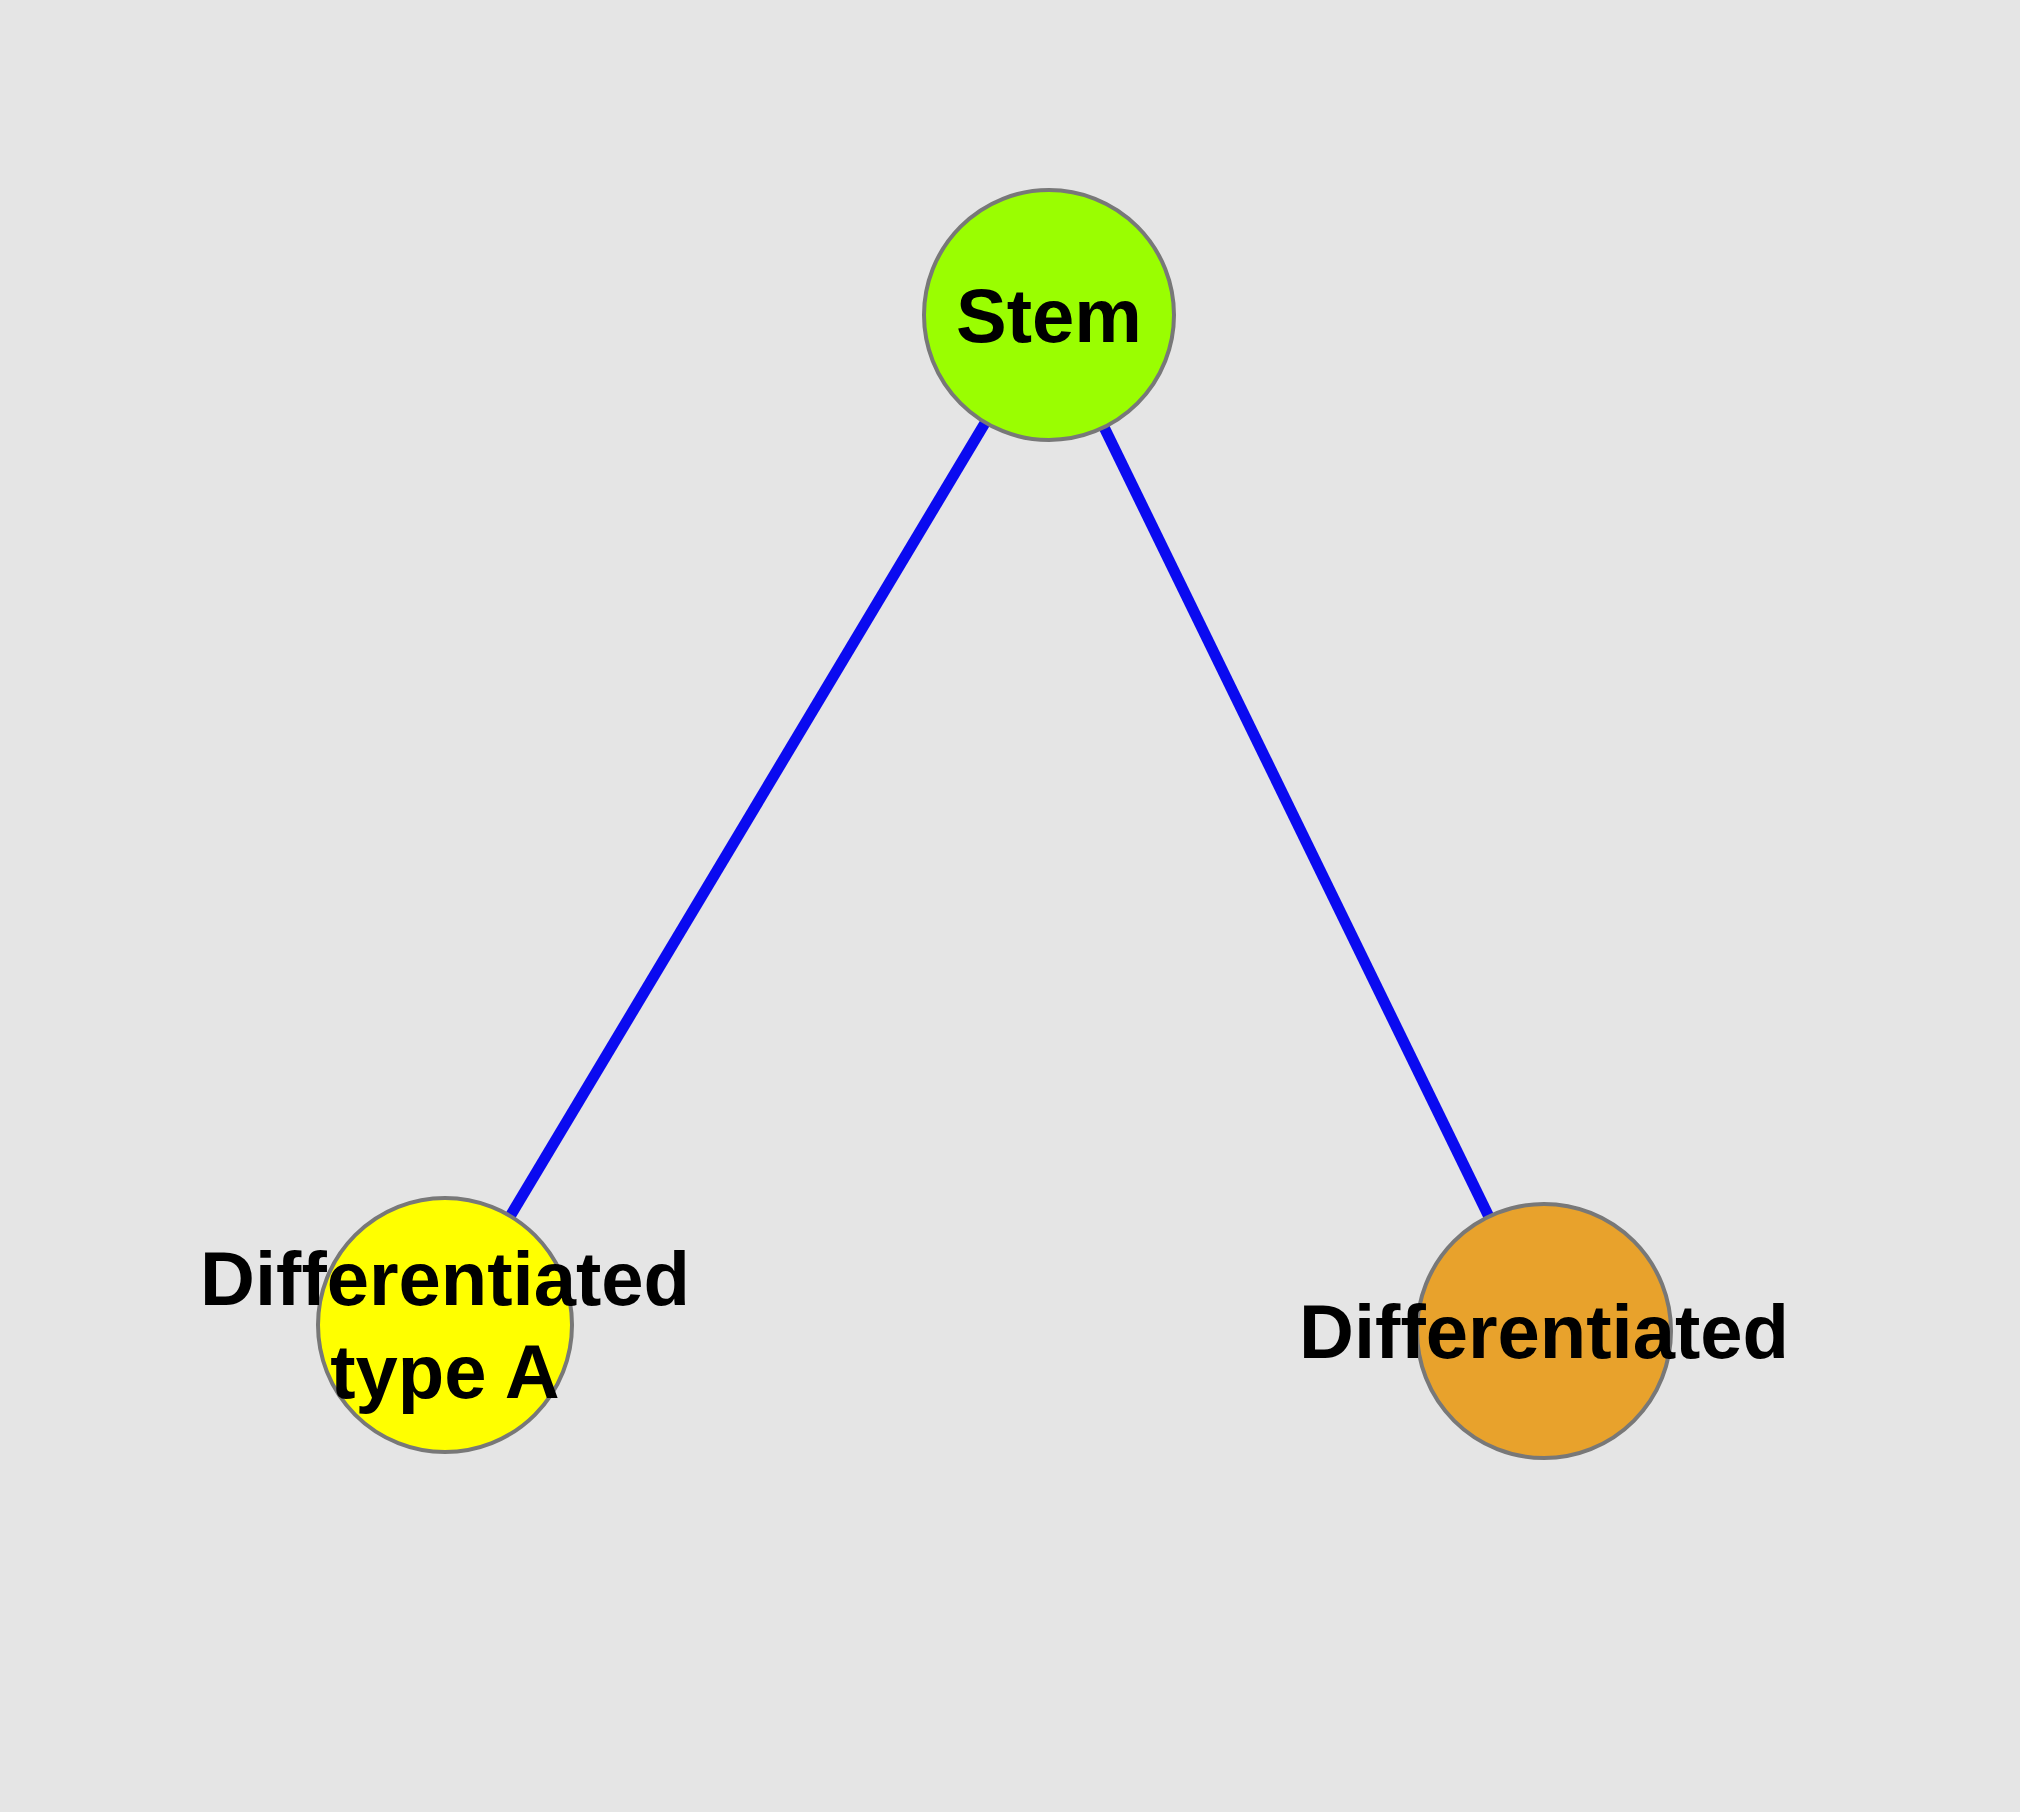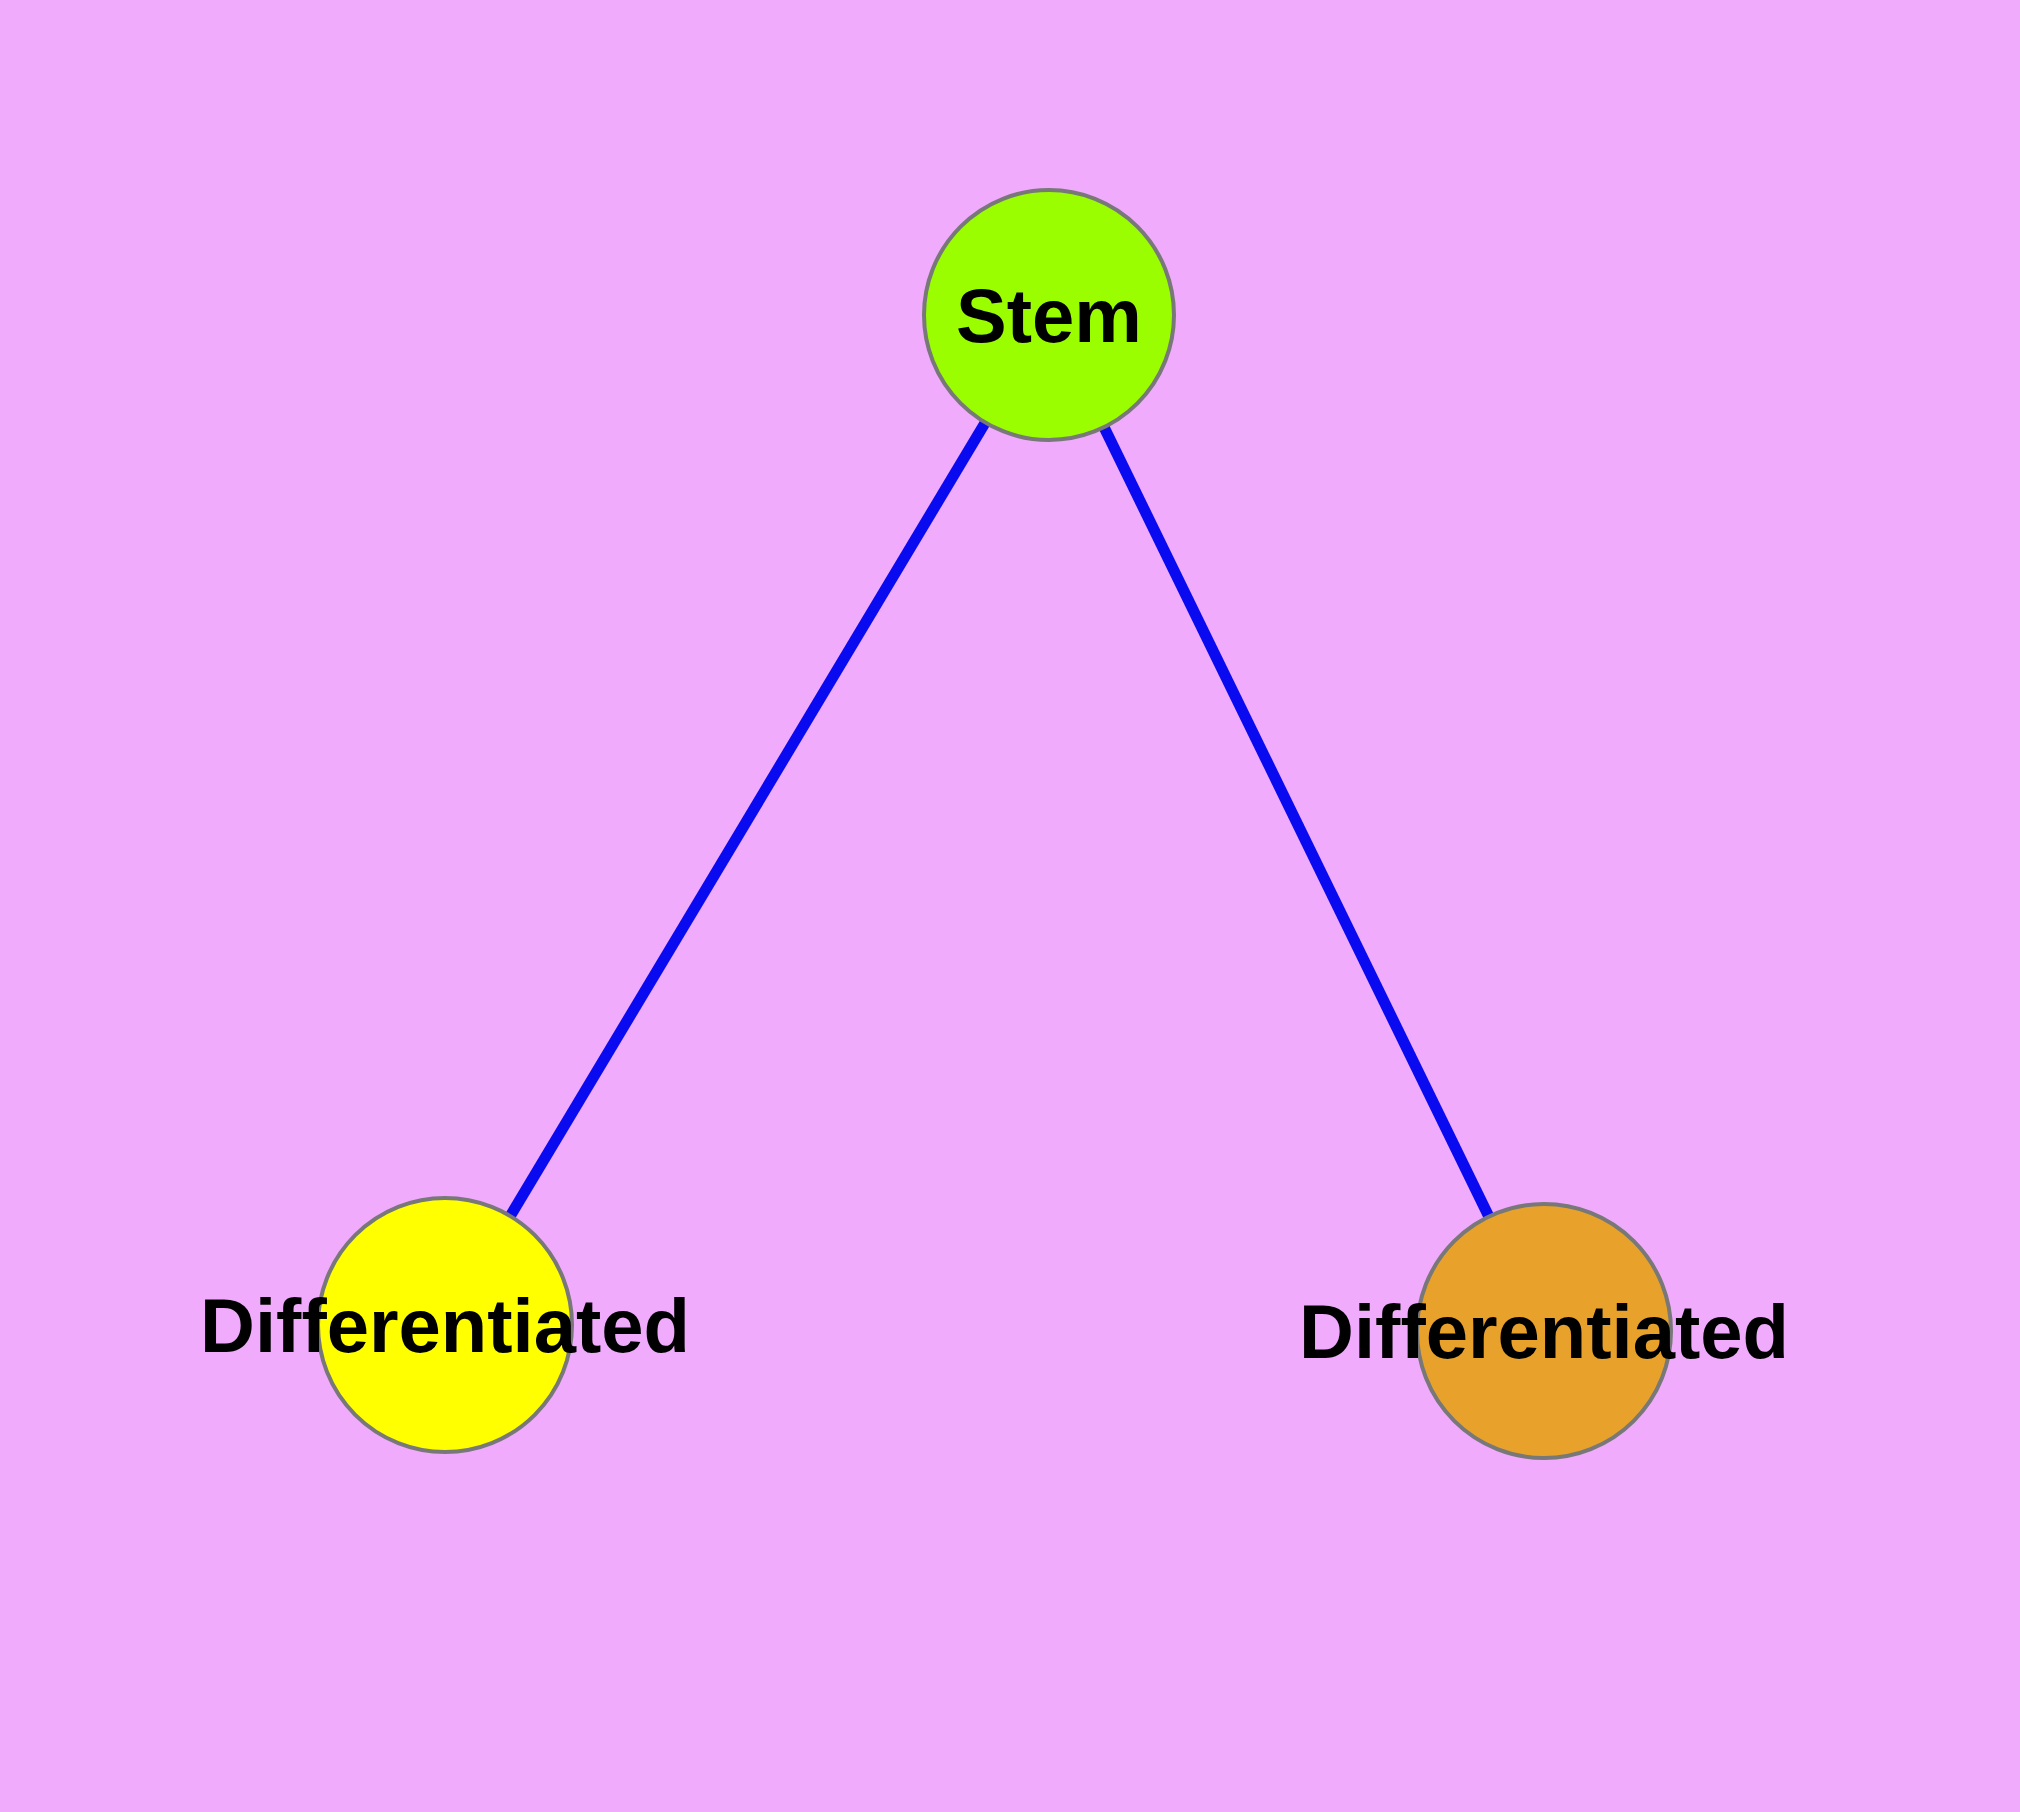--- a/index.html
+++ b/index.html
@@ -46,37 +46,38 @@
     white-space: nowrap;
     color: #000000;
   }
   .label-line {
     display: block;
   }
 </style>
 </head>
 <body>
 
-<div class="canvas" style="background: #f0abfc;">
+<div class="canvas" style="background: #e5e5e5;">
 
   <svg class="edge-layer" viewBox="0 0 2384 2138">
     <line class="edge" x1="1238" y1="372" x2="525" y2="1563" stroke="#0a0af0"></line>
     <line class="edge" x1="1238" y1="372" x2="1822" y2="1570" stroke="#0a0af0"></line>
   </svg>
 
   <div class="node-circle" style="left: 922px; top: 188px; width: 254px; height: 254px; background: rgb(154, 254, 1); border-color: rgb(120, 120, 120);"></div>
   <div class="node-circle" style="left: 316px; top: 1196px; width: 258px; height: 258px; background: rgb(255, 255, 0); border-color: rgb(120, 120, 120);"></div>
   <div class="node-circle" style="left: 1415px; top: 1202px; width: 258px; height: 258px; background: rgb(232, 162, 44); border-color: rgb(120, 120, 120);"></div>
 
   <div class="node-label" style="left: 1049px; top: 315px; color: rgb(0, 0, 0);">
     <span class="label-line">Stem</span>
   </div>
 
   <div class="node-label" style="left: 445px; top: 1325px; color: rgb(0, 0, 0);">
     <span class="label-line">Differentiated</span>
+    <span class="label-line">type A</span>
   </div>
 
   <div class="node-label" style="left: 1544px; top: 1331px; color: rgb(0, 0, 0);">
     <span class="label-line">Differentiated</span>
   </div>
 
 </div>
 
 
 </body></html>

